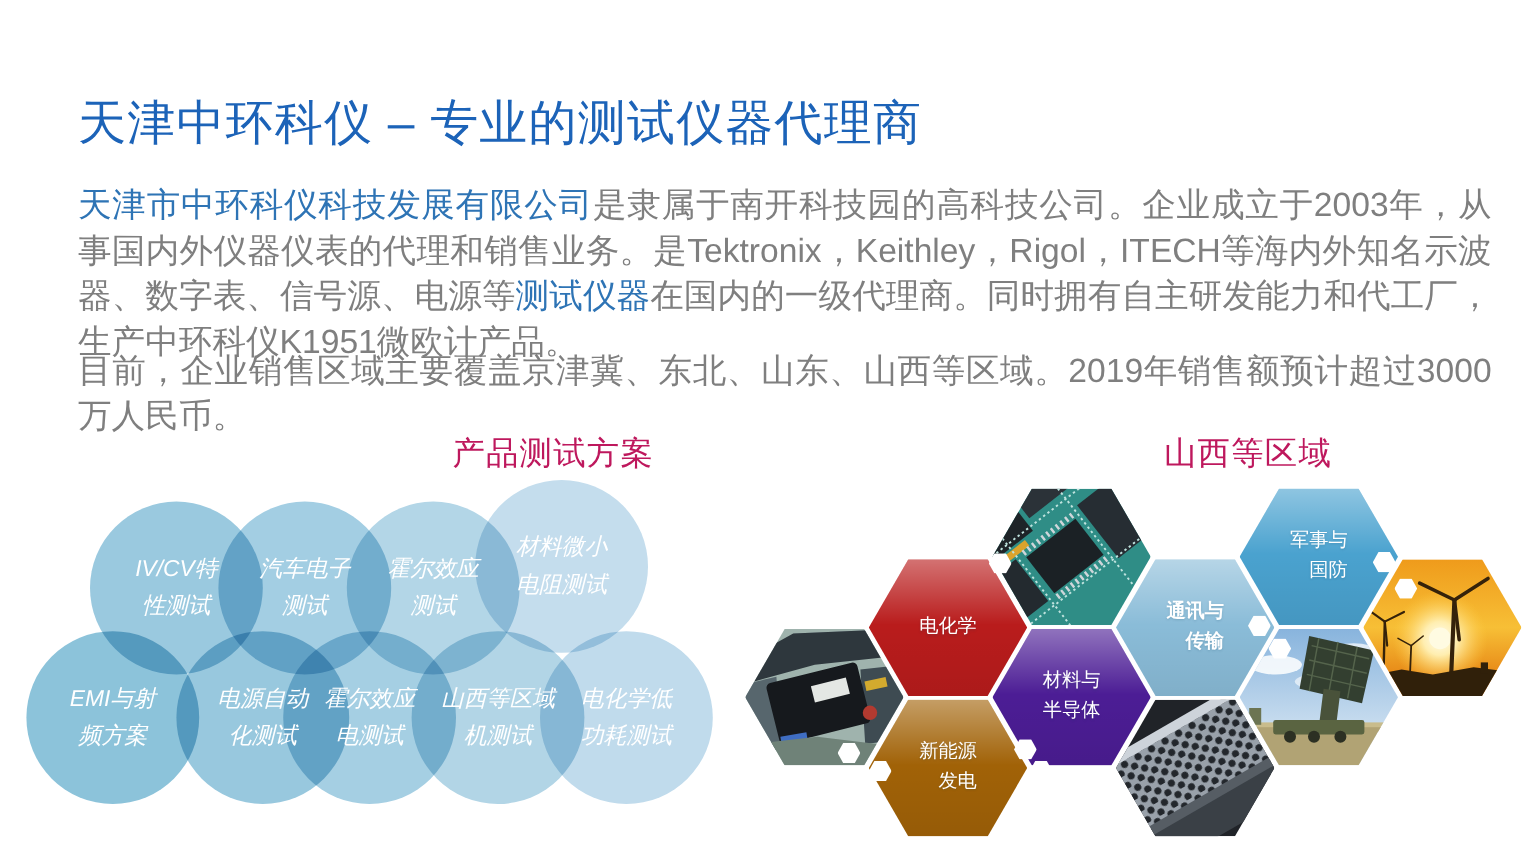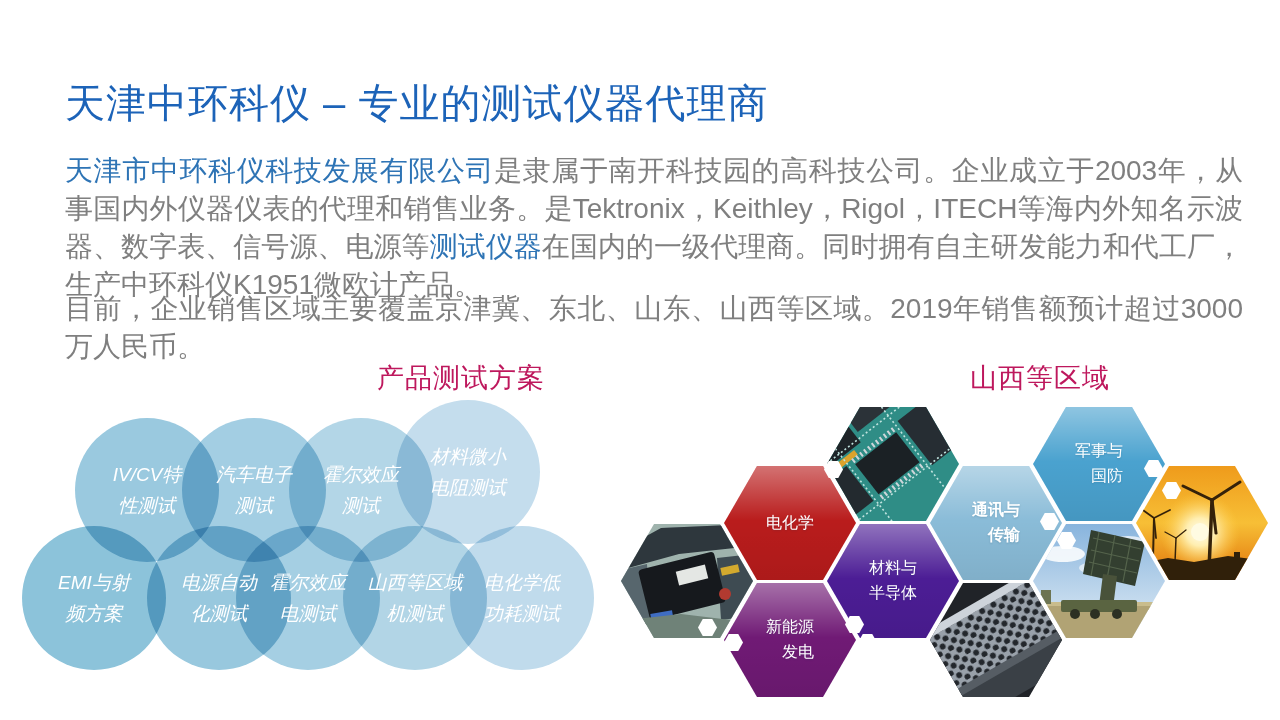--- a/index.html
+++ b/index.html
@@ -134,21 +134,21 @@
         <rect x="30" y="88" width="22" height="10" fill="#3f6dc2" transform="rotate(-10 41 93)"></rect>
         <circle cx="104" cy="70" r="6" fill="#b23a30"></circle>
         <polygon points="6,96 60,90 110,96 132,92 132,114 0,114" fill="#6f8278"></polygon>
       </svg>
     </div>
 
     <div class="hex hex-text" style="left: 724px; top: 466px; background: #b91c1c;">
       <span class="hlabel">电化学</span>
     </div>
 
-    <div class="hex hex-text" style="left: 724px; top: 583px; background: #701a75;">
+    <div class="hex hex-text" style="left: 724px; top: 583px; background: #a16207;">
       <span class="hlabel">新能源
 发电</span>
     </div>
 
     <div class="hex hex-img" style="left:827px;top:407px">
       <svg viewBox="0 0 132 114" xmlns="http://www.w3.org/2000/svg">
         <rect width="132" height="114" fill="#2f8d86"></rect>
         <g transform="rotate(-38 66 57)">
           <rect x="-20" y="-26" width="74" height="46" fill="#1e2428"></rect>
           <rect x="58" y="-34" width="100" height="44" fill="#2b3238"></rect>

